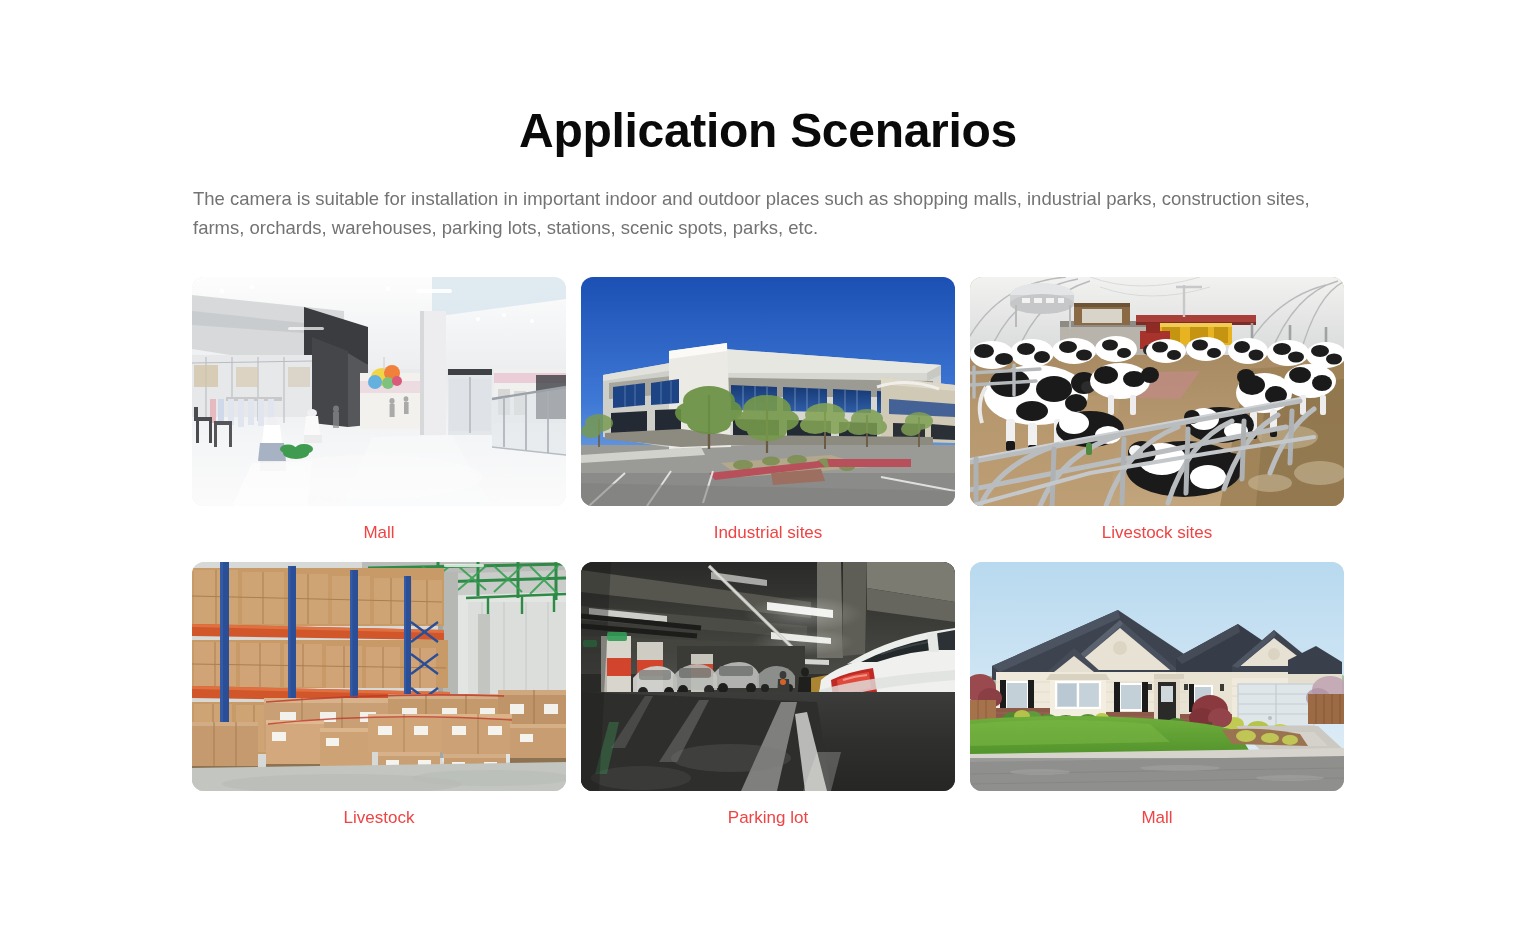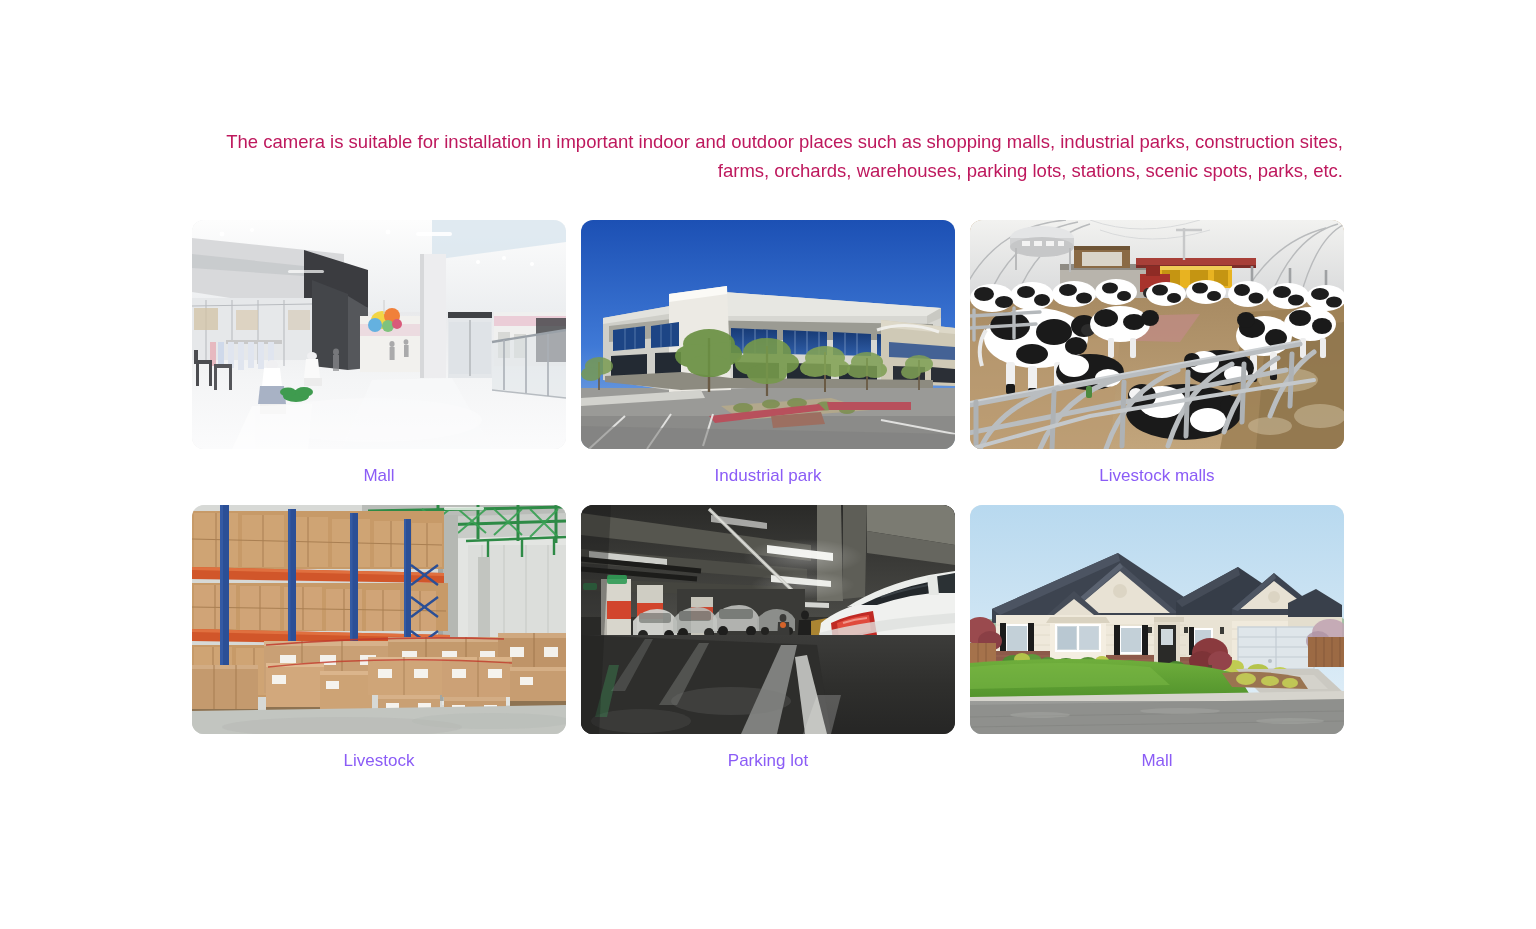--- a/index.html
+++ b/index.html
@@ -32,23 +32,23 @@
     color: #0a0a0a;
     letter-spacing: -0.3px;
     line-height: 1.18;
   }
 
   .page-subtitle {
     margin: 24px auto 0;
     width: 1150px;
     font-size: 18.5px;
     font-weight: 400;
-    color: #be185d;
+    color: #737373;
     line-height: 1.58;
-    text-align: right;
+    text-align: left;
   }
 
   
   .grid {
     margin: 0 auto;
     padding-top: 35px;
     width: 1164px;
     display: grid;
     grid-template-columns: repeat(3, 374px);
     column-gap: 15px;
@@ -70,32 +70,33 @@
     overflow: hidden;
     position: relative;
     background: #e8e8e8;
   }
 
   .thumb svg { display: block; width: 374px; height: 229px; }
 
   .card-label {
     margin-top: 14px;
     font-size: 17px;
-    color: #8b5cf6;
+    color: #ef4444;
     line-height: 1.5;
     text-align: center;
     height: 32px;
   }
 </style>
 </head>
 <body>
 
 <div class="page">
 
   <div class="header">
+    <h1 class="page-title">Application Scenarios</h1>
     <p class="page-subtitle">The camera is suitable for installation in important indoor and outdoor places such as shopping malls, industrial parks, construction sites, farms, orchards, warehouses, parking lots, stations, scenic spots, parks, etc.</p>
   </div>
 
   <div class="grid">
 
     <div class="card">
       <div class="thumb">
         <svg viewBox="0 0 374 229" preserveAspectRatio="none">
           <defs>
             <linearGradient id="mallFloor" x1="0" y1="0" x2="0" y2="1">
@@ -398,21 +399,21 @@
           <g stroke="#e8e8e6" stroke-width="2" opacity="0.92">
             <line x1="8" y1="229" x2="44" y2="196"></line>
             <line x1="66" y1="229" x2="90" y2="194"></line>
             <line x1="122" y1="226" x2="132" y2="194"></line>
             <line x1="300" y1="200" x2="374" y2="214"></line>
           </g>
 
           <path d="M0 206 L374 214 L374 229 L0 229 Z" fill="#7f7f7d" opacity="0.55"></path>
         </svg>
       </div>
-      <div class="card-label">Industrial park</div>
+      <div class="card-label">Industrial sites</div>
     </div>
 
     <div class="card">
       <div class="thumb">
         <svg viewBox="0 0 374 229" preserveAspectRatio="none">
           <defs>
             <linearGradient id="roofG" x1="0" y1="0" x2="0" y2="1">
               <stop offset="0" stop-color="#f2f2f0"></stop>
                 <stop offset="1" stop-color="#d9dadb"></stop>
             </linearGradient>
@@ -656,21 +657,21 @@
           </g>
 
           <g stroke="#b5b9bc" stroke-width="3.4" fill="none" stroke-linecap="round">
             <path d="M0 96 L70 92"></path>
               <path d="M0 108 L66 104"></path>
             <line x1="4" y1="90" x2="4" y2="120"></line>
               <line x1="44" y1="88" x2="44" y2="118"></line>
           </g>
         </svg>
       </div>
-      <div class="card-label">Livestock malls</div>
+      <div class="card-label">Livestock sites</div>
     </div>
 
     <div class="card">
       <div class="thumb">
         <svg viewBox="0 0 374 229" preserveAspectRatio="none">
           <defs>
             <linearGradient id="boxG" x1="0" y1="0" x2="0" y2="1">
               <stop offset="0" stop-color="#cfa madeup"></stop>
             </linearGradient>
             <linearGradient id="floorW" x1="0" y1="0" x2="0" y2="1">

